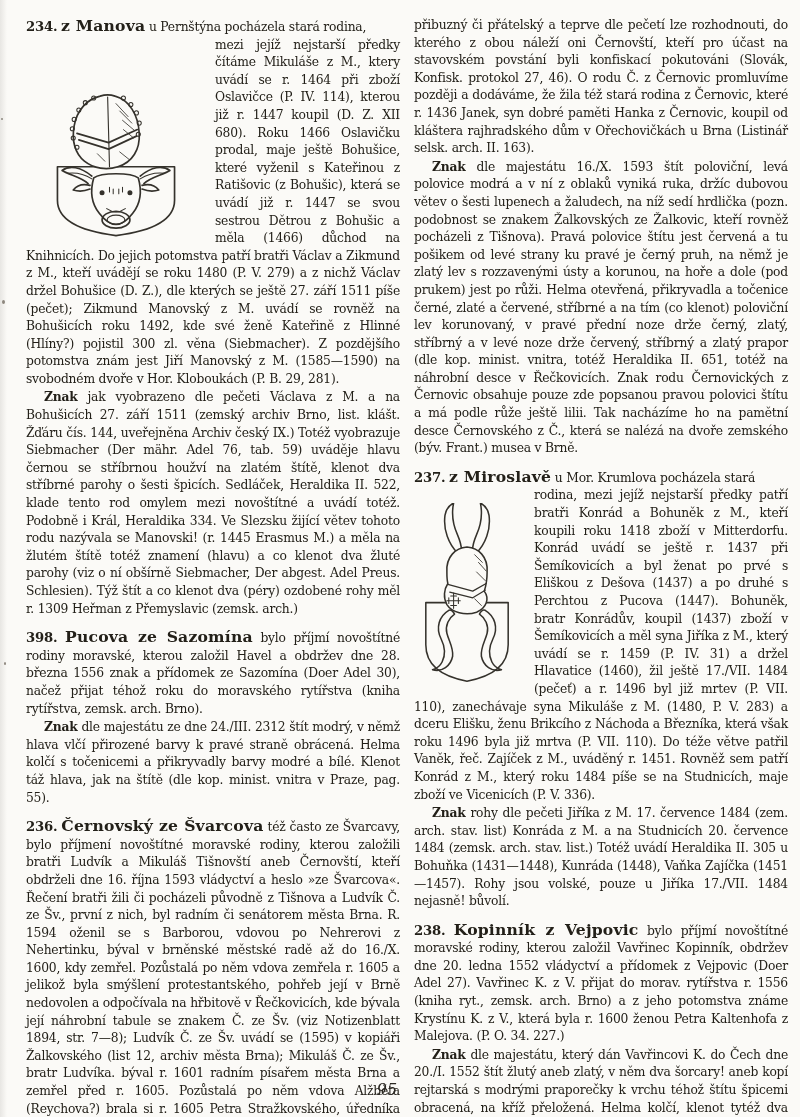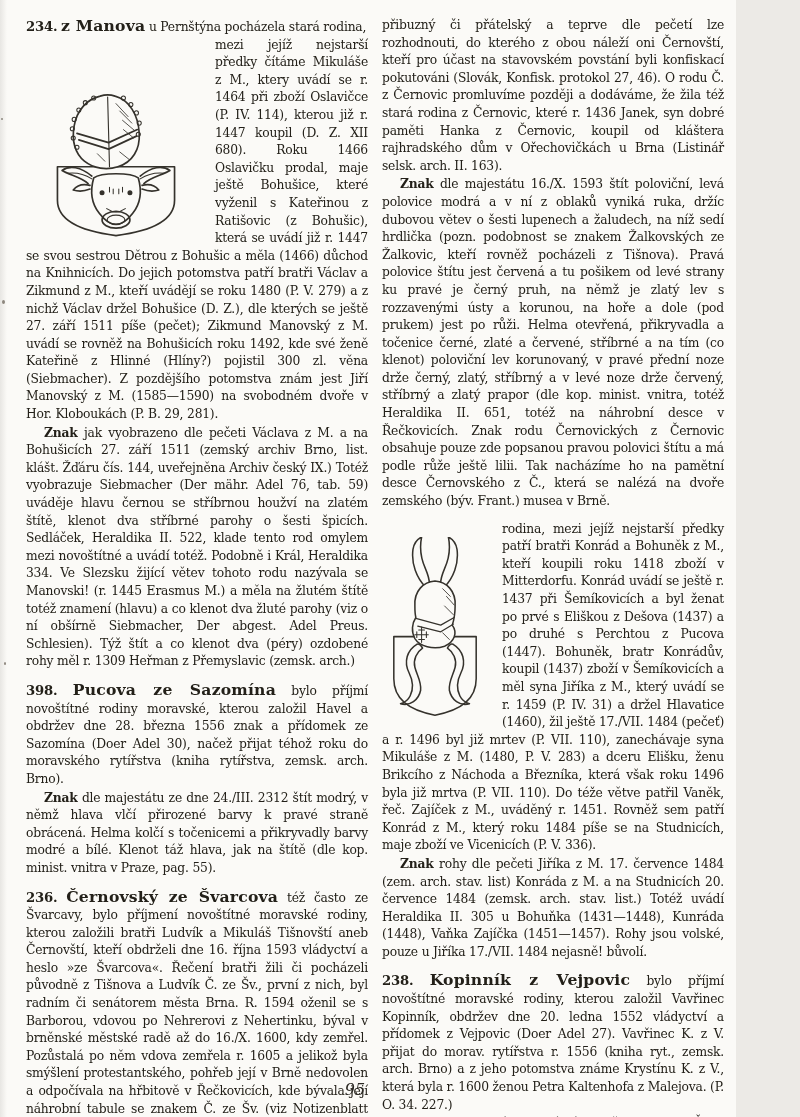--- a/index.html
+++ b/index.html
@@ -1,19 +1,19 @@
 <!DOCTYPE html>
 <html><head>
 <meta charset="utf-8">
 <style>
   * { margin:0; padding:0; box-sizing:border-box; }
   html,body { width:800px; }
   body { background:#eceae6; font-family:"DejaVu Serif", serif; }
   .page {
-    position:relative; width:736px; height:1117px;
+    position:relative; width:800px; height:1117px;
     background:#fbfaf7; color:#211f1c; overflow:hidden;
   }
   .page::before {
     content:""; position:absolute; left:0; top:0; bottom:0; width:7px;
     background:linear-gradient(90deg, rgba(60,55,50,.10), rgba(60,55,50,0));
     pointer-events:none;
   }
   .cols { display:flex; gap:14px; padding:17px 12px 0 26px; }
   .col { width:374px; }
   .col.right { width:374px; }
@@ -120,20 +120,21 @@
 
     <div class="col right">
 
       <section class="entry">
         <p class="para"><span>přibuzný či přátelský a teprve dle pečetí lze rozhodnouti, do kterého z obou náleží oni Černovští, kteří pro účast na stavovském povstání byli konfiskací pokutováni (Slovák, Konfisk. protokol 27, 46). O rodu Č. z Černovic promluvíme později a dodáváme, že žila též stará rodina z Černovic, které r. 1436 Janek, syn dobré paměti Hanka z Černovic, koupil od kláštera rajhradského dům v Ořechovičkách u Brna (Listinář selsk. arch. II. 163).</span></p>
         <p class="para indent"><b>Znak</b> <span>dle majestátu 16./X. 1593 štít poloviční, levá polovice modrá a v ní z oblaků vyniká ruka, držíc dubovou větev o šesti lupenech a žaludech, na níž sedí hrdlička (pozn. podobnost se znakem Žalkovských ze Žalkovic, kteří rovněž pocházeli z Tišnova). Pravá polovice štítu jest červená a tu pošikem od levé strany ku pravé je černý pruh, na němž je zlatý lev s rozzavenými ústy a korunou, na hoře a dole (pod prukem) jest po růži. Helma otevřená, přikryvadla a točenice černé, zlaté a červené, stříbrné a na tím (co klenot) poloviční lev korunovaný, v pravé přední noze drže černý, zlatý, stříbrný a v levé noze drže červený, stříbrný a zlatý prapor (dle kop. minist. vnitra, totéž Heraldika II. 651, totéž na náhrobní desce v Řečkovicích. Znak rodu Černovických z Černovic obsahuje pouze zde popsanou pravou polovici štítu a má podle růže ještě lilii. Tak nacházíme ho na pamětní desce Černovského z Č., která se nalézá na dvoře zemského (býv. Frant.) musea v Brně.</span></p>
       </section>
 
       <section class="entry">
         <p class="para">
+          <span class="lead-line"><b class="num">237.</b> <b class="ename">z Miroslavě</b> <span>u Mor. Krumlova pocházela stará</span></span>
           <span class="crest crest-237">
             <svg viewBox="0 0 100 190" fill="none" stroke="#35322c" stroke-width="1.6" stroke-linecap="round" stroke-linejoin="round">
 
               <path d="M7,104 L93,104 L93,148 Q93,178 50,186 Q7,178 7,148 Z"></path>
 
               <g>
                 <path d="M31,112 C21,118 17,130 23,142 C27,150 28,158 24,166 C22,170 18,173 14,174 C24,177 33,170 35,160 C36,151 31,144 29,136 C27,128 31,120 37,116 C35,112 33,111 31,112 Z"></path>
                 <path transform="translate(100,0) scale(-1,1)" d="M31,112 C21,118 17,130 23,142 C27,150 28,158 24,166 C22,170 18,173 14,174 C24,177 33,170 35,160 C36,151 31,144 29,136 C27,128 31,120 37,116 C35,112 33,111 31,112 Z"></path>
               </g>
 

